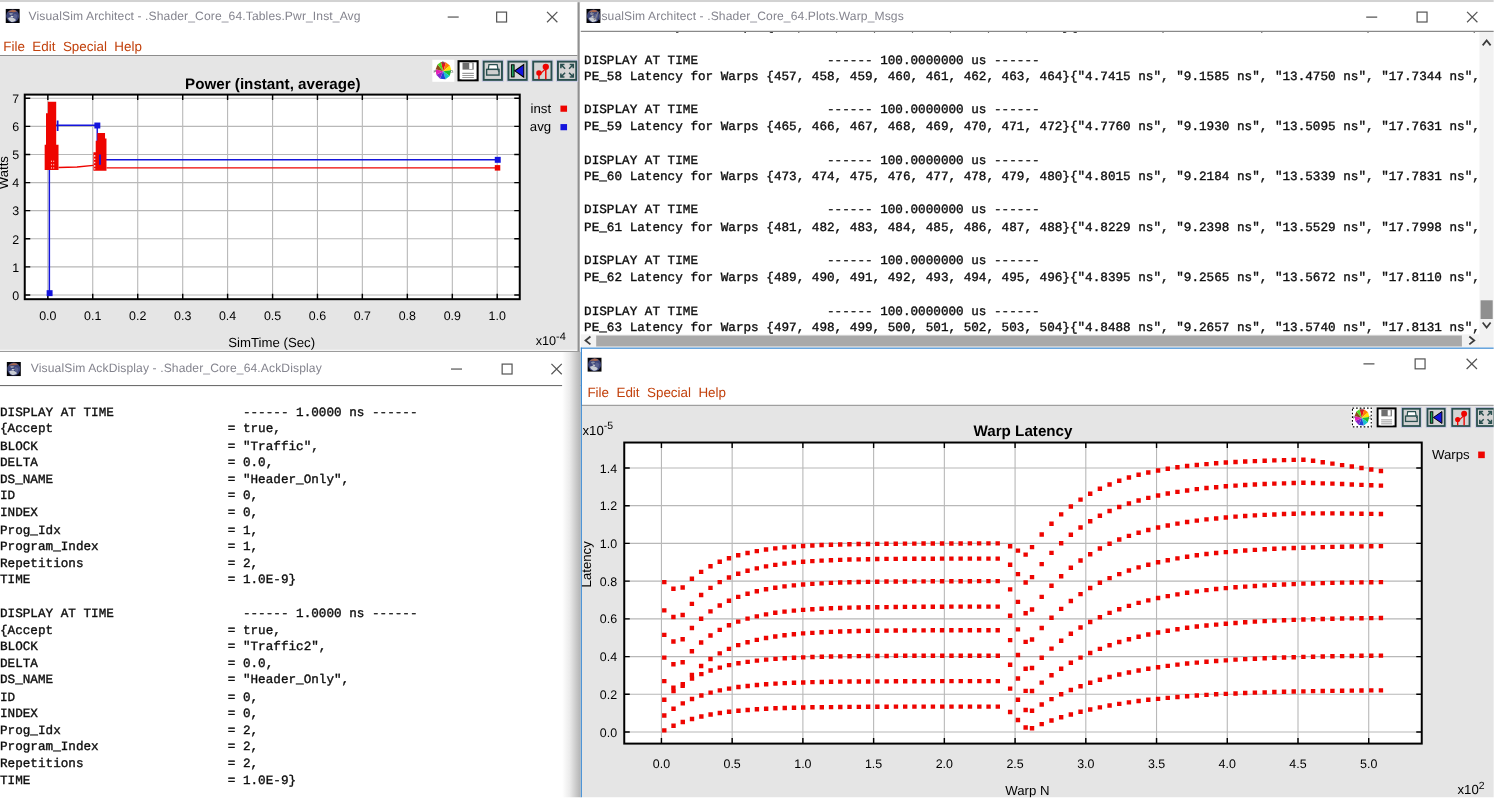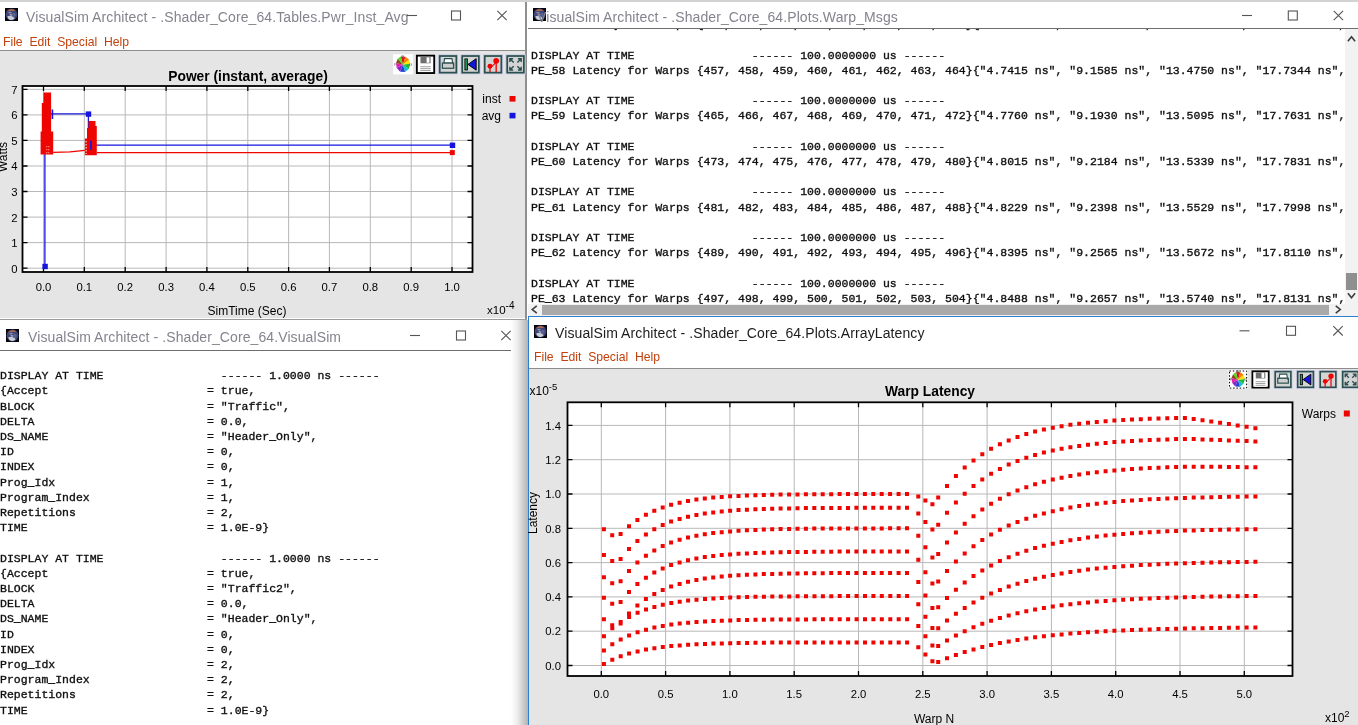--- a/index.html
+++ b/index.html
@@ -1,16 +1,16 @@
 <!DOCTYPE html>
 <html><head><meta charset="utf-8"><style>
 *{margin:0;padding:0;box-sizing:border-box}
 html,body{width:1358px;height:725px;overflow:hidden;background:#fff}
 #screen{position:relative;width:1358px;height:725px;font-family:"Liberation Sans",sans-serif}
-.titletext{position:absolute;font-size:14px;color:#84848e;white-space:nowrap;letter-spacing:0.1px}
+.titletext{position:absolute;font-size:11px;color:#84848e;white-space:nowrap;letter-spacing:0.1px}
 .menu{position:absolute;font-size:12.2px;color:#c2410c;white-space:nowrap}
 pre{font-family:"Liberation Mono",monospace;font-size:11.5px;line-height:15.2px;color:#070707;position:absolute;margin:0;-webkit-text-stroke:0.35px #1a1a1a}
 .abs{position:absolute}
 </style></head><body>
 <div id="screen">
     <div class="abs" style="left:0;top:0;width:1358px;height:2px;background:#d2d2d2"></div>
     <div class="abs" style="left:0;top:2px;width:526.5px;height:317.5px;background:#fff">
       <div class="abs" style="left:0;top:48px;width:525px;height:1.2px;background:#8c8c8c"></div>
       <div class="abs" style="left:0;top:49.2px;width:525px;height:267.3px;background:#e5e5e5"></div>
       <div class="abs" style="left:525px;top:0;width:1.5px;height:317.5px;background:#909090"></div>
@@ -194,21 +194,21 @@
       <path d="M536.75 305.9L532.25 309.5L536.75 313.1" stroke="#3c3c3c" stroke-width="1.6" fill="none"></path>
       <path d="M1335.75 305.9L1340.25 309.5L1335.75 313.1" stroke="#3c3c3c" stroke-width="1.6" fill="none"></path>
     </svg>
     <div class="abs" style="left:0;top:320px;width:528px;height:405px;background:#fff">
       <div class="abs" style="left:0;top:29.5px;width:528px;height:1.1px;background:#6e6e6e"></div>
       <div class="abs" style="left:511px;top:0;width:17px;height:405px;background:linear-gradient(to right,#ffffff 0%,#ebebeb 40%,#b2b2b2 100%)"></div>
     </div>
     <svg class="abs" style="left:6px;top:329px;width:13px;height:13px" viewBox="0 0 13 13">
       <use href="#ic-earth"></use>
     </svg>
-    <div class="titletext" style="left:28px;top:329px">VisualSim Architect - .Shader_Core_64.VisualSim</div>
+    <div class="titletext" style="left:28px;top:329px">VisualSim AckDisplay - .Shader_Core_64.AckDisplay</div>
     <svg style="position:absolute;left:0;top:0;width:1358px;height:725px;pointer-events:none">
       <g stroke="#555" stroke-width="1.1" fill="none">
         <path d="M410 335.5h10"></path>
         <rect x="456.5" y="331.0" width="9" height="9"></rect>
         <path d="M501.3 330.8l9.4 9.4M510.7 330.8l-9.4 9.4"></path>
       </g>
     </svg>
     <pre style="left:0;top:368.2px">DISPLAY AT TIME                 ------ 1.0000 ns ------
 {Accept                       = true,
 BLOCK                         = "Traffic",
@@ -232,21 +232,20 @@
 Program_Index                 = 2,
 Repetitions                   = 2,
 TIME                          = 1.0E-9}</pre>
     <div class="abs" style="left:528px;top:316px;width:830px;height:409px;background:#fff;border-top:1.5px solid #2a80d0;border-left:1.5px solid #2a80d0">
       <div class="abs" style="left:0;top:50.8px;width:829px;height:1.1px;background:#8c8c8c"></div>
       <div class="abs" style="left:0;top:51.9px;width:829px;height:356px;background:#e5e5e5"></div>
     </div>
     <svg class="abs" style="left:534px;top:324.5px;width:13px;height:13px" viewBox="0 0 13 13">
       <use href="#ic-earth"></use>
     </svg>
-    <div class="titletext" style="left:555px;top:325px;color:#1c1c1c">VisualSim Architect - .Shader_Core_64.Plots.ArrayLatency</div>
     <div class="menu" style="left:534px;top:350px">File&nbsp;&nbsp;Edit&nbsp;&nbsp;Special&nbsp;&nbsp;Help</div>
     <svg style="position:absolute;left:0;top:0;width:1358px;height:725px;pointer-events:none">
       <g stroke="#555" stroke-width="1.1" fill="none">
         <path d="M1239.5 330.8h10"></path>
         <rect x="1286.5" y="326.3" width="9" height="9"></rect>
         <path d="M1333.3 326.1l9.4 9.4M1342.7 326.1l-9.4 9.4"></path>
       </g>
     </svg>
     <svg width="830" height="356" viewBox="528 369 830 356" style="position:absolute;left:528px;top:369px">
       <use href="#ic-pal" transform="translate(1228.6,370) scale(0.9)"></use>

